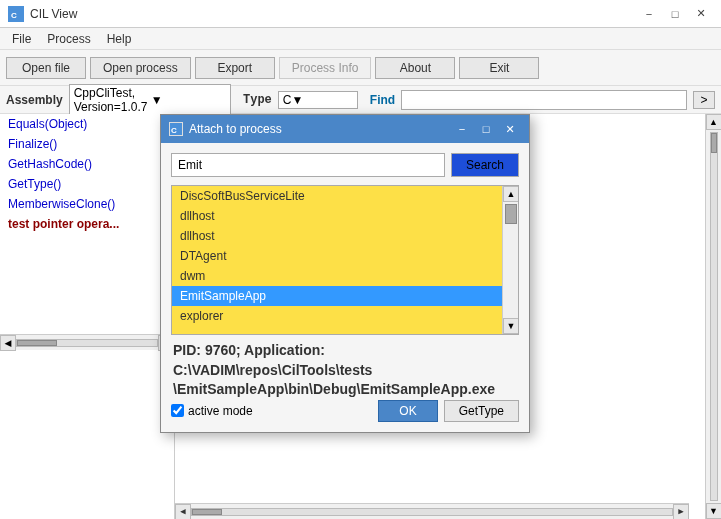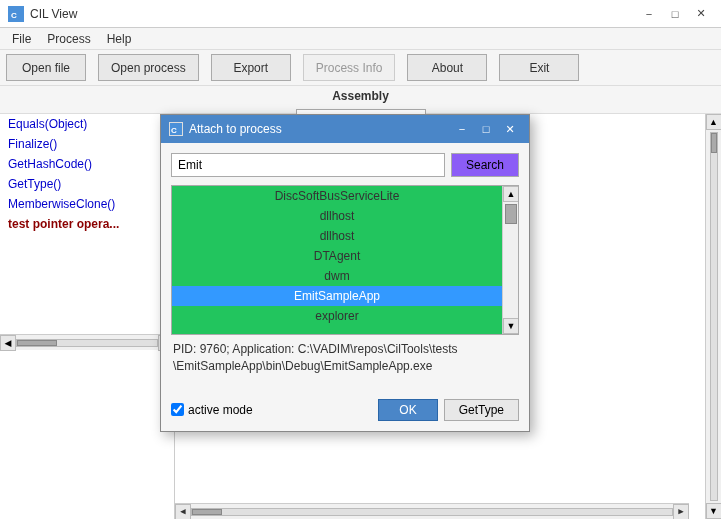--- a/index.html
+++ b/index.html
@@ -73,22 +73,23 @@
       cursor: pointer;
       font-size: 12px;
       color: #333;
     }
 
     
     .toolbar {
       background: #f5f5f5;
       border-bottom: 1px solid #ddd;
       display: flex;
+      align-items: center;
       padding: 4px 6px;
-      gap: 12px;
+      gap: 4px;
       height: 36px;
     }
     .toolbar-btn {
       padding: 3px 12px;
       background: #e8e8e8;
       border: 1px solid #aaa;
       cursor: pointer;
       font-size: 12px;
       color: #333;
       min-width: 80px;
@@ -103,21 +104,20 @@
 
     
     .assembly-bar {
       background: #f5f5f5;
       border-bottom: 1px solid #ddd;
       display: flex;
       align-items: center;
       padding: 3px 6px;
       gap: 6px;
       height: 28px;
-      flex-direction: column;
     }
     .assembly-label {
       font-size: 12px;
       color: #333;
       font-weight: 600;
     }
     .assembly-select {
       background: #fff;
       border: 1px solid #aaa;
       font-size: 12px;
@@ -326,59 +326,59 @@
     .modal-search-input {
       flex: 1;
       border: 1px solid #aaa;
       padding: 3px 6px;
       font-size: 12px;
       background: #fff;
       height: 24px;
     }
     .modal-search-btn {
       padding: 3px 14px;
-      background: #8b5cf6;
+      background: #1d4ed8;
       border: 1px solid #aaa;
       cursor: pointer;
       font-size: 12px;
       height: 24px;
     }
     .modal-list {
-      background: #22c55e;
+      background: #fde047;
       border: 1px solid #aaa;
       height: 150px;
       overflow-y: auto;
       overflow-x: hidden;
       position: relative;
-      text-align: center;
     }
     .modal-list-item {
       padding: 3px 8px;
       font-size: 12px;
       color: #333;
       cursor: pointer;
       white-space: nowrap;
     }
     .modal-list-item.selected { background: #3399ff; color: white; }
     .modal-list-scrollbar {
       position: absolute;
       top: 0; right: 0; bottom: 0;
       width: 16px;
       background: #f0f0f0;
       border-left: 1px solid #ccc;
       display: flex;
       flex-direction: column;
     }
     .modal-pid-text {
-      font-size: 12px;
+      font-size: 14px;
       color: #333;
       margin-top: 6px;
-      margin-bottom: 24px;
+      margin-bottom: 0;
       line-height: 1.4;
       padding: 0 2px;
+      font-weight: bold;
     }
     .modal-footer {
       display: flex;
       align-items: center;
       gap: 8px;
     }
     .modal-checkbox {
       display: flex;
       align-items: center;
       gap: 4px;
@@ -438,20 +438,21 @@
   <button class="toolbar-btn">Open process</button>
   <button class="toolbar-btn">Export</button>
   <button class="toolbar-btn disabled">Process Info</button>
   <button class="toolbar-btn">About</button>
   <button class="toolbar-btn">Exit</button>
 </div>
 
 <div class="assembly-bar">
   <span class="assembly-label">Assembly</span>
   <div class="assembly-select">
+    <span>CppCliTest, Version=1.0.7</span>
     <span>▼</span>
   </div>
   <span class="type-label">Type</span>
   <div class="type-select">
     <span>C</span>
     <span>▼</span>
   </div>
   <span class="find-label">Find</span>
   <input class="find-input" type="text" value="" style="">
   <button class="find-btn">&gt;</button>

